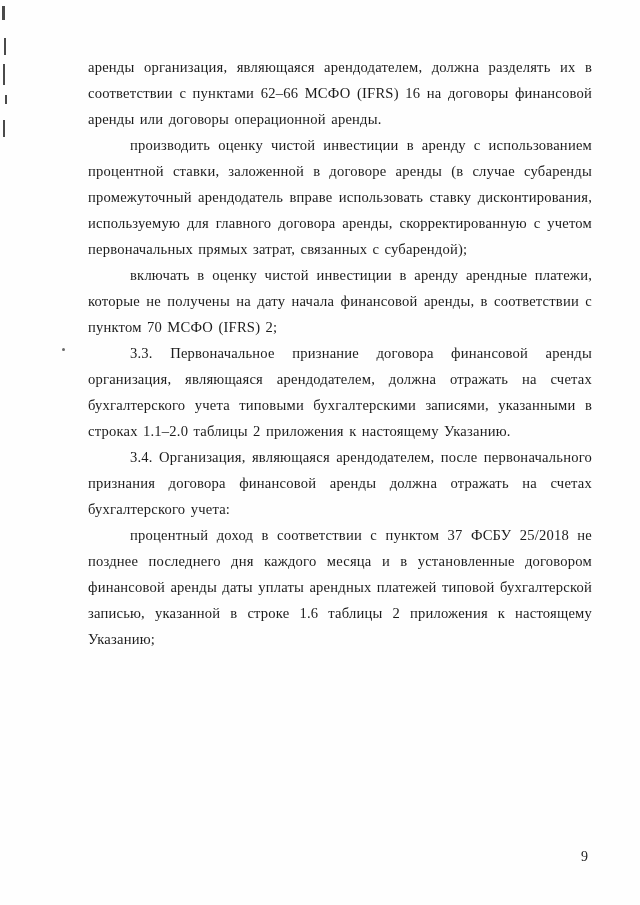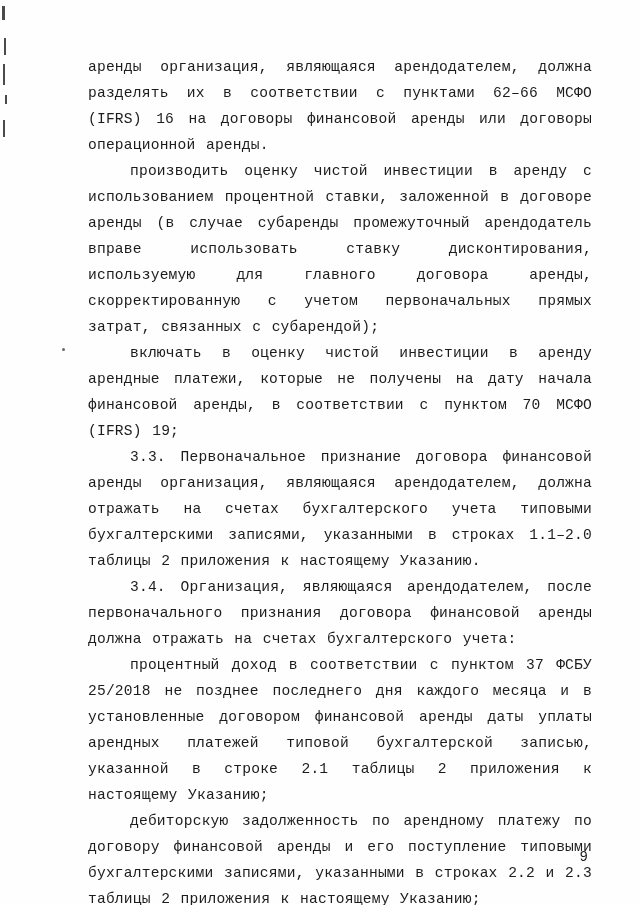--- a/index.html
+++ b/index.html
@@ -9,21 +9,21 @@
     height: 905px;
     background: #ffffff;
     overflow: hidden;
   }
 
   .page {
     position: relative;
     width: 640px;
     height: 905px;
     background: #fefefe;
-    font-family: Liberation Mono, monospace;
+    font-family: Liberation Serif, serif;
     color: #1c1c1c;
     overflow: hidden;
   }
 
   .textblock {
     position: absolute;
     left: 88px;
     top: 54px;
     width: 504px;
     font-size: 14.6px;
@@ -66,21 +66,20 @@
   <span class="artifact a1"></span>
   <span class="artifact a2"></span>
   <span class="artifact a3"></span>
   <span class="artifact a4"></span>
   <span class="artifact a5"></span>
   <span class="artifact a6"></span>
 
   <div class="textblock">
       <p class="para">аренды организация, являющаяся арендодателем, должна разделять их в соответствии с пунктами 62–66 МСФО (IFRS) 16 на договоры финансовой аренды или договоры операционной аренды.</p>
       <p class="para indent">производить оценку чистой инвестиции в аренду с использованием процентной ставки, заложенной в договоре аренды (в случае субаренды промежуточный арендодатель вправе использовать ставку дисконтирования, используемую для главного договора аренды, скорректированную с учетом первоначальных прямых затрат, связанных с субарендой);</p>
-      <p class="para indent">включать в оценку чистой инвестиции в аренду арендные платежи, которые не получены на дату начала финансовой аренды, в соответствии с пунктом 70 МСФО (IFRS) 19;</p>
+      <p class="para indent">включать в оценку чистой инвестиции в аренду арендные платежи, которые не получены на дату начала финансовой аренды, в соответствии с пунктом 70 МСФО (IFRS) 2;</p>
       <p class="para indent">3.3. Первоначальное признание договора финансовой аренды организация, являющаяся арендодателем, должна отражать на счетах бухгалтерского учета типовыми бухгалтерскими записями, указанными в строках 1.1–2.0 таблицы 2 приложения к настоящему Указанию.</p>
       <p class="para indent">3.4. Организация, являющаяся арендодателем, после первоначального признания договора финансовой аренды должна отражать на счетах бухгалтерского учета:</p>
-      <p class="para indent">процентный доход в соответствии с пунктом 37 ФСБУ 25/2018 не позднее последнего дня каждого месяца и в установленные договором финансовой аренды даты уплаты арендных платежей типовой бухгалтерской записью, указанной в строке 2.1 таблицы 2 приложения к настоящему Указанию;</p>
-      <p class="para indent">дебиторскую задолженность по арендному платежу по договору финансовой аренды и его поступление типовыми бухгалтерскими записями, указанными в строках 2.2 и 2.3 таблицы 2 приложения к настоящему Указанию;</p>
+      <p class="para indent">процентный доход в соответствии с пунктом 37 ФСБУ 25/2018 не позднее последнего дня каждого месяца и в установленные договором финансовой аренды даты уплаты арендных платежей типовой бухгалтерской записью, указанной в строке 1.6 таблицы 2 приложения к настоящему Указанию;</p>
     </div>
 
   <div class="page-number">9</div>
 </div>
 
 </body></html>

